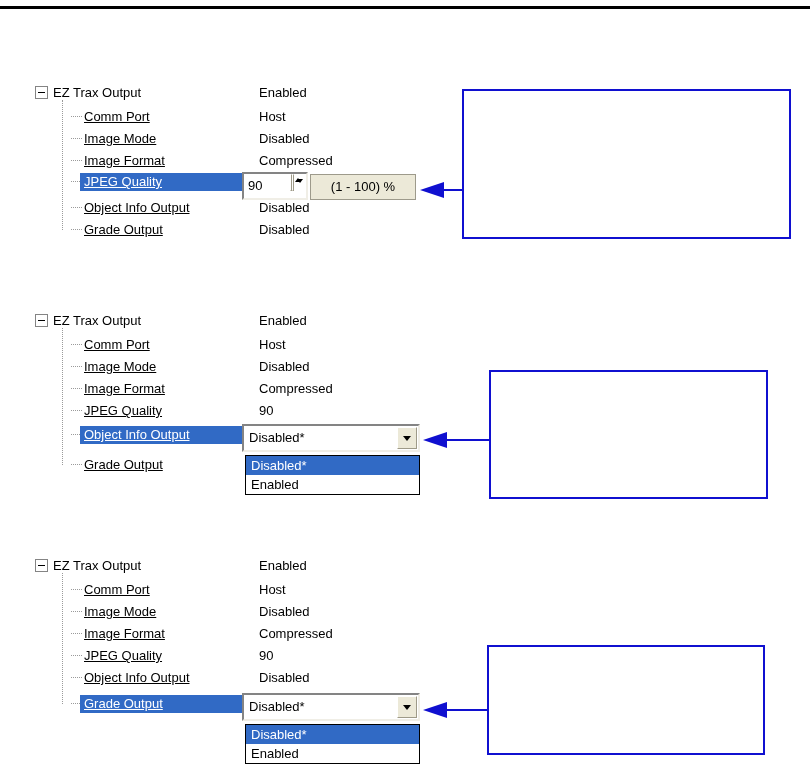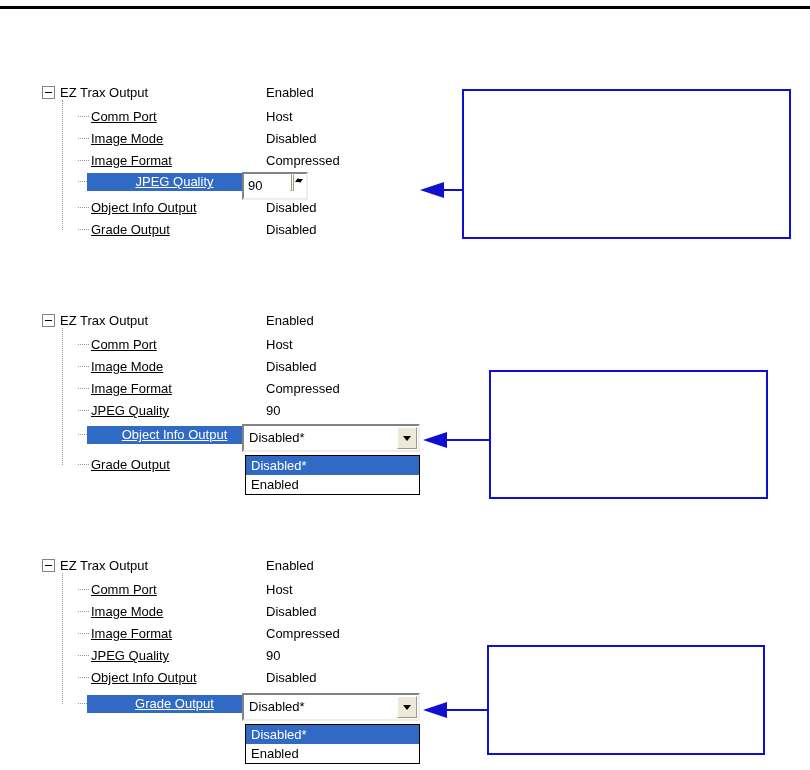--- a/index.html
+++ b/index.html
@@ -5,21 +5,21 @@
   * { margin:0; padding:0; box-sizing:border-box; }
   html,body { width:810px; height:770px; background:#fff; font-family:"Liberation Sans", sans-serif; font-size:13px; color:#000; overflow:hidden; }
   .page { position:relative; width:810px; height:770px; }
 
   .top-rule { position:absolute; left:0; top:6px; width:810px; height:3px; background:#000; }
 
   .panel { position:absolute; left:0; width:810px; }
 
   .trunk { position:absolute; left:62px; width:1px; border-left:1px dotted #9a9a9a; }
 
-  .row { position:absolute; left:16px; width:460px; height:18px; line-height:18px;text-align:center; }
+  .row { position:absolute; left:9px; width:460px; height:18px; line-height:18px; }
   .expander { position:absolute; left:26px; top:2px; width:13px; height:13px; background:#fff; border:1px solid #848484; }
   .minus-glyph { position:absolute; left:2px; top:5px; width:7px; height:1px; background:#000; }
   .rlabel { position:absolute; left:44px; top:0; white-space:nowrap; }
   .conn { position:absolute; left:62px; top:8px; width:11px; border-bottom:1px dotted #9a9a9a; }
   .clabel { position:absolute; left:75px; top:0; white-space:nowrap;text-decoration:underline; }
   .clabel.sel { left:71px; width:171px; background:#316AC5; color:#fff; padding-left:4px; }
   .val { position:absolute; left:250px; top:0; white-space:nowrap; }
 
   
   .spinner { position:absolute; left:242px; top:88px; width:66px; height:28px; background:#fff; border:2px solid; border-color:#848484 #f0eee6 #f0eee6 #848484; }
@@ -94,20 +94,21 @@
       <span class="val">Disabled</span>
     </div>
 
     <div class="spinner">
       <span class="spin-field">90</span>
       <span class="spin-btns">
         <span class="spin-btn"><span class="tri-up"></span></span>
         <span class="spin-btn"><span class="tri-down"></span></span>
       </span>
     </div>
+    <div class="range-box">(1 - 100) %</div>
 
     <div class="arrow-head" style="left:420px; top:98px;"></div>
     <div class="arrow-line" style="left:444px; top:105px; width:19px;"></div>
   </div>
 
   <div class="callout" style="left:462px; top:89px; width:329px; height:150px;"></div>
 
   <div class="panel" style="top:312px; height:184px;">
     <div class="trunk" style="top:16px; height:137px;"></div>
 

